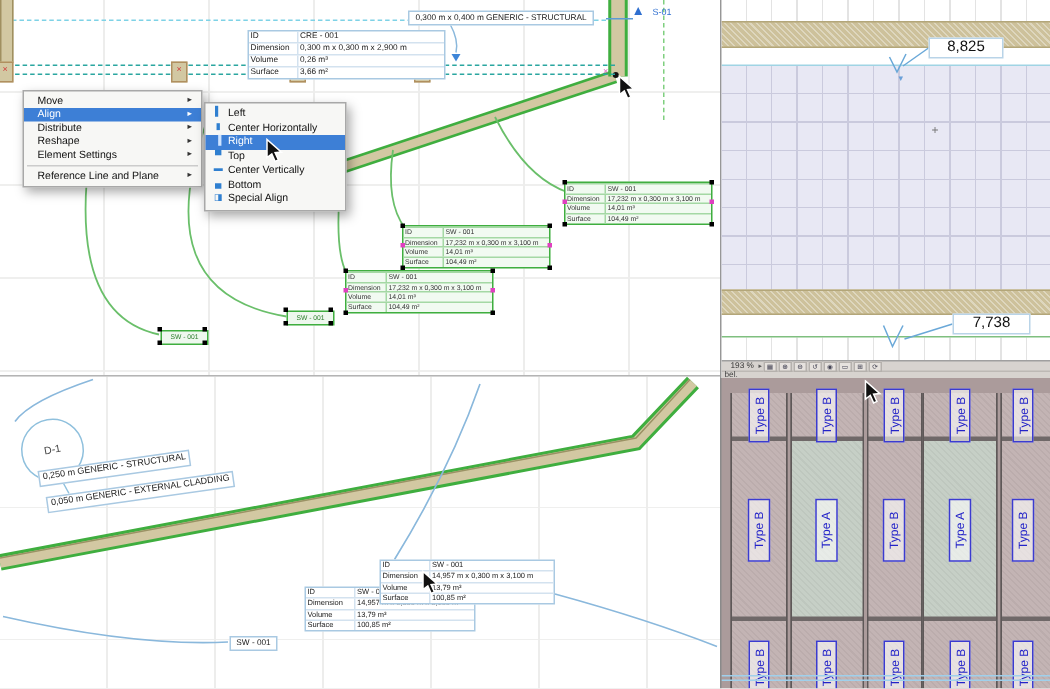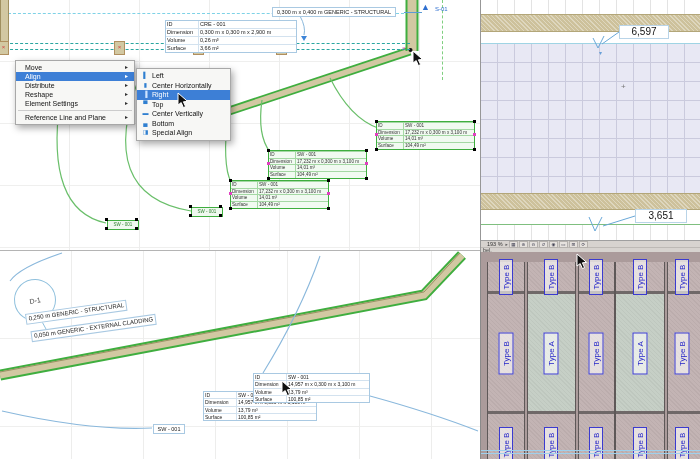--- a/index.html
+++ b/index.html
@@ -307,22 +307,22 @@
     <div class="gridwhite" style="top:0;height:14px;border-bottom:1px solid #e0e0e0;"></div>
     <div class="tanband" style="top:14px;height:16px;"></div>
     <div class="bluegrid" style="top:44px;height:149px;"></div>
     <div class="abs" style="left:0;top:43px;width:220px;border-top:1px solid #9fd4e4;z-index:4;"></div>
     <div class="abs" style="left:140px;top:82px;font-size:8px;color:#777;z-index:5;">+</div>
     <div class="abs" style="left:118px;top:49px;font-size:6px;color:#6aa0d8;z-index:5;">▾</div>
     <div class="tanband" style="top:193px;height:15px;"></div>
     <div class="abs" style="left:0;top:224px;width:220px;border-top:1px solid #7fbf7f;z-index:4;"></div>
     <div class="gridwhite" style="top:225px;height:15px;"></div>
 
-    <div class="dimlabel" style="left:138px;top:25px;width:44px;">6,597</div>
-    <div class="dimlabel" style="left:154px;top:209px;width:46px;">3,651</div>
+    <div class="dimlabel" style="left:138px;top:25px;width:44px;">8,825</div>
+    <div class="dimlabel" style="left:154px;top:209px;width:46px;">7,738</div>
 
     <svg class="overlay" width="220" height="252" style="z-index:7;">
       <path d="M138,32 L121,44" stroke="#6aa8d8" stroke-width="1" fill="none"></path>
       <path d="M112,38 l5,10 l6,-12" stroke="#6aa8d8" stroke-width="1" fill="none"></path>
       <path d="M154,216 L122,226" stroke="#6aa8d8" stroke-width="1" fill="none"></path>
       <path d="M108,217 l6,14 l7,-14" stroke="#6aa8d8" stroke-width="1" fill="none"></path>
     </svg>
 
     <div class="statusbar">
       <div class="r1">

